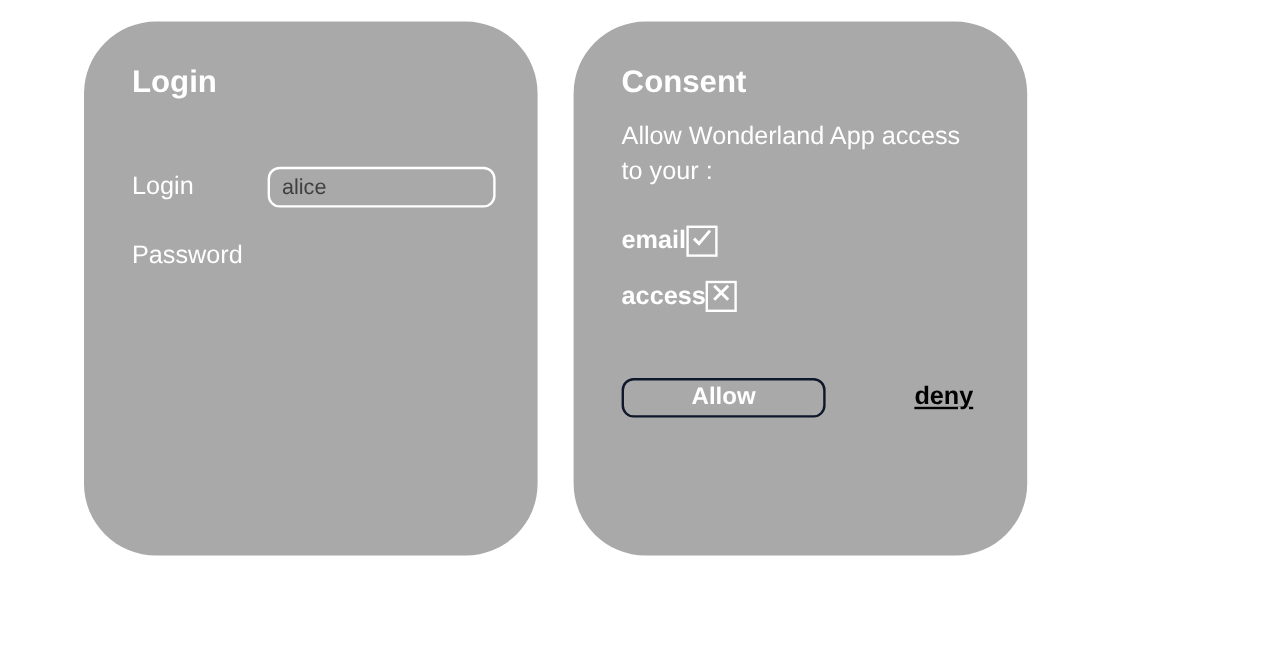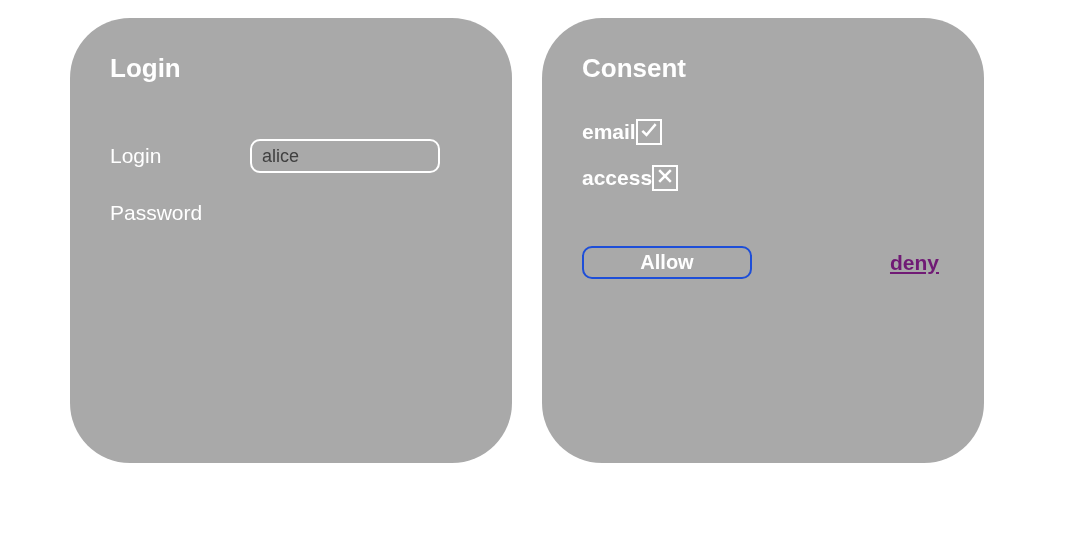--- a/index.html
+++ b/index.html
@@ -13,21 +13,21 @@
     .container {
       display: flex;
       gap: 30px;
       padding: 18px 70px;
     }
     .card {
       background: #a9a9a9;
       border-radius: 60px;
       padding: 35px 35px 56px 40px;
       color: #ffffff;
-      width: 442px;
+      width: 378px;
       height: 445px;
     }
     .card-title {
       font-size: 26px;
       font-weight: bold;
       margin-bottom: 55px;
     }
     
     .field-row {
       display: flex;
@@ -83,33 +83,33 @@
       fill: none;
     }
     .button-row {
       display: flex;
       justify-content: space-between;
       align-items: center;
       margin-top: 55px;
       padding-right: 10px;
     }
     .allow-btn {
-      border: 2px solid #1d4ed8;
+      border: 2px solid #0f172a;
       border-radius: 10px;
       background: transparent;
       color: #ffffff;
       font-size: 20px;
       font-weight: bold;
       padding: 3px 0;
       width: 170px;
       cursor: pointer;
       text-align: center;
     }
     .deny-link {
-      color: #701a75;
+      color: #000000;
       font-size: 21px;
       font-weight: bold;
       text-decoration: underline;
       cursor: pointer;
     }
     .consent-title { margin-bottom: 35px; }
   </style>
 </head>
 <body>
 
@@ -124,20 +124,21 @@
     </div>
 
     <div class="field-row">
       <div class="field-label">Password</div>
     </div>
   </div>
 
   <div class="card">
     <div class="card-title consent-title">Consent</div>
 
+    <div class="consent-text">Allow Wonderland App access to your :</div>
 
     <div class="scope-row">
       <div class="scope-label">email</div>
       <div class="checkbox">
         <span>
           <svg viewBox="0 0 24 24">
               <polyline points="4,13 9,18 20,5"></polyline>
             </svg>
         </span>
       </div>

